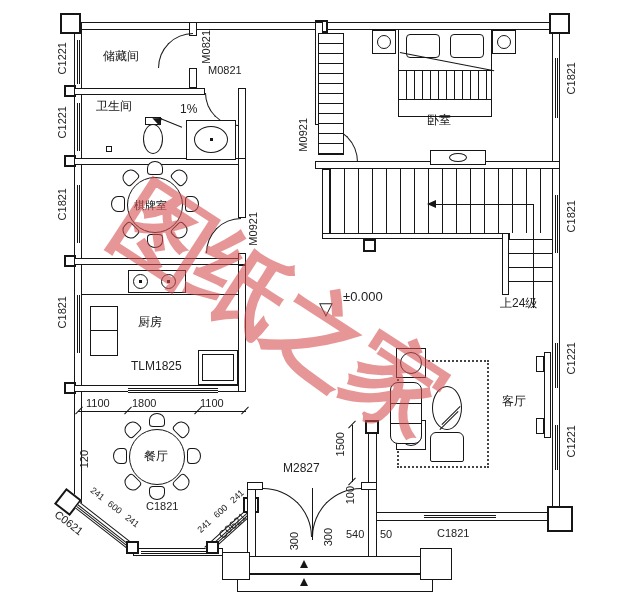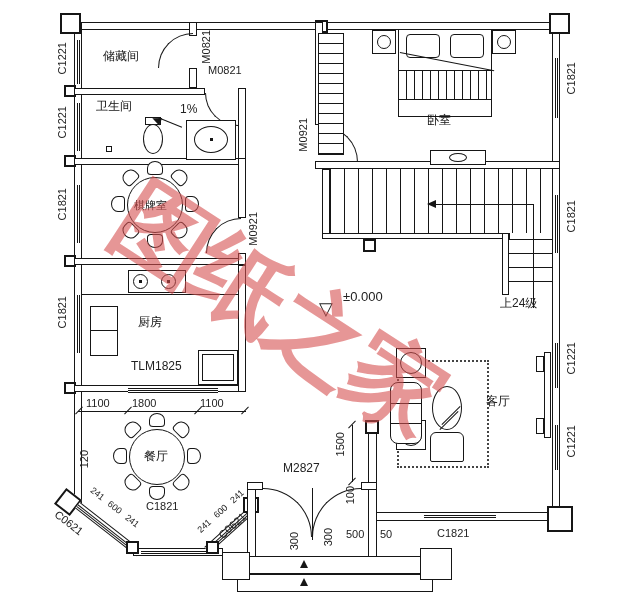--- a/index.html
+++ b/index.html
@@ -192,21 +192,21 @@
   <div class="fig" style="left:544px;top:352px;width:7px;height:86px"></div>
   <div class="fig" style="left:536px;top:356px;width:8px;height:16px"></div>
   <div class="fig" style="left:536px;top:418px;width:8px;height:16px"></div>
 
   <span class="lbl room" style="left:103px;top:50px">储藏间</span>
   <span class="lbl room" style="left:96px;top:100px">卫生间</span>
   <span class="lbl room" style="left:134px;top:199px;font-size:11px">棋牌室</span>
   <span class="lbl room" style="left:138px;top:316px">厨房</span>
   <span class="lbl room" style="left:144px;top:450px">餐厅</span>
   <span class="lbl room" style="left:427px;top:114px">卧室</span>
-  <span class="lbl room" style="left:486px;top:395px">客厅</span>
+  <span class="lbl room" style="left:502px;top:395px">客厅</span>
 
   <span class="vlbl" style="left:56px;top:42px">C1221</span>
   <span class="vlbl" style="left:56px;top:106px">C1221</span>
   <span class="vlbl" style="left:56px;top:188px">C1821</span>
   <span class="vlbl" style="left:56px;top:296px">C1821</span>
   <span class="vlbl" style="left:565px;top:62px">C1821</span>
   <span class="vlbl" style="left:565px;top:200px">C1821</span>
   <span class="vlbl" style="left:565px;top:342px">C1221</span>
   <span class="vlbl" style="left:565px;top:425px">C1221</span>
   <span class="vlbl" style="left:200px;top:30px">M0821</span>
@@ -241,21 +241,21 @@
     <span>241</span>
   </div>
 
   <div class="ln" style="left:352px;top:425px;width:1px;height:57px"></div>
   <div class="tk" style="left:347px;top:424px"></div>
   <div class="tk" style="left:347px;top:481px"></div>
   <span class="vlbl" style="left:334px;top:432px">1500</span>
   <span class="vlbl" style="left:344px;top:486px">100</span>
   <span class="vlbl" style="left:288px;top:532px">300</span>
   <span class="vlbl" style="left:322px;top:528px">300</span>
-  <span class="lbl" style="left:346px;top:528px">500</span>
+  <span class="lbl" style="left:346px;top:528px">540</span>
   <span class="lbl" style="left:380px;top:528px">50</span>
 
   <span class="lbl" style="left:180px;top:103px;font-size:12px">1%</span>
   <span class="lbl" style="left:343px;top:290px;font-size:13px">±0.000</span>
   <span class="lbl" style="left:319px;top:300px;font-size:18px">▽</span>
   <span class="lbl" style="left:500px;top:297px;font-size:12px">上24级</span>
 
 </div>
 
 </body></html>

